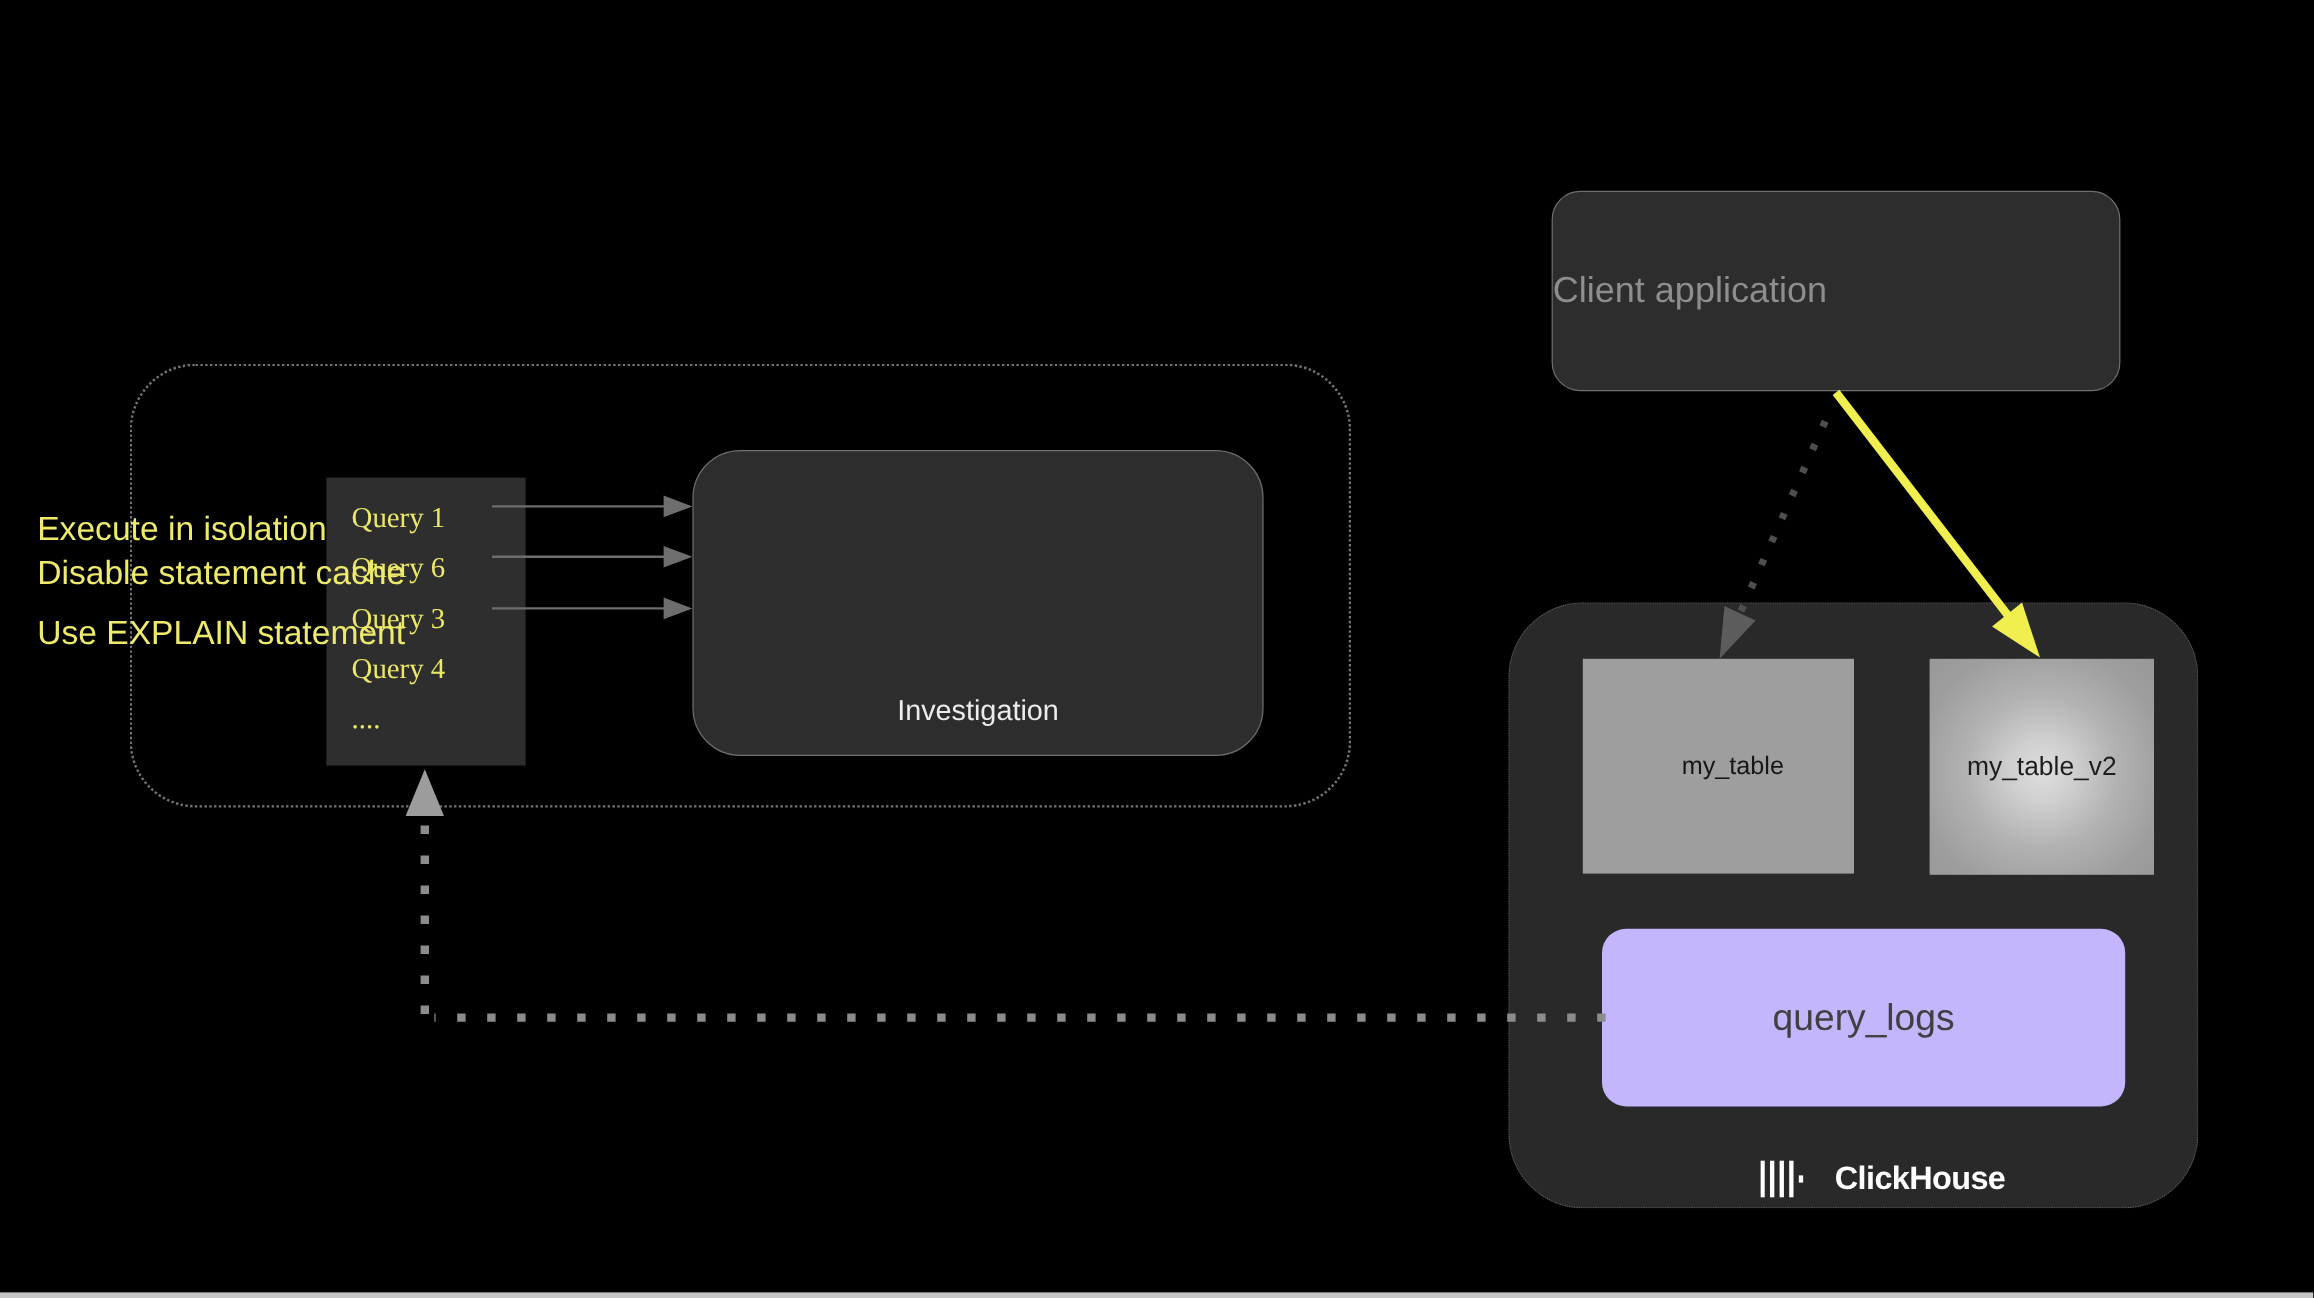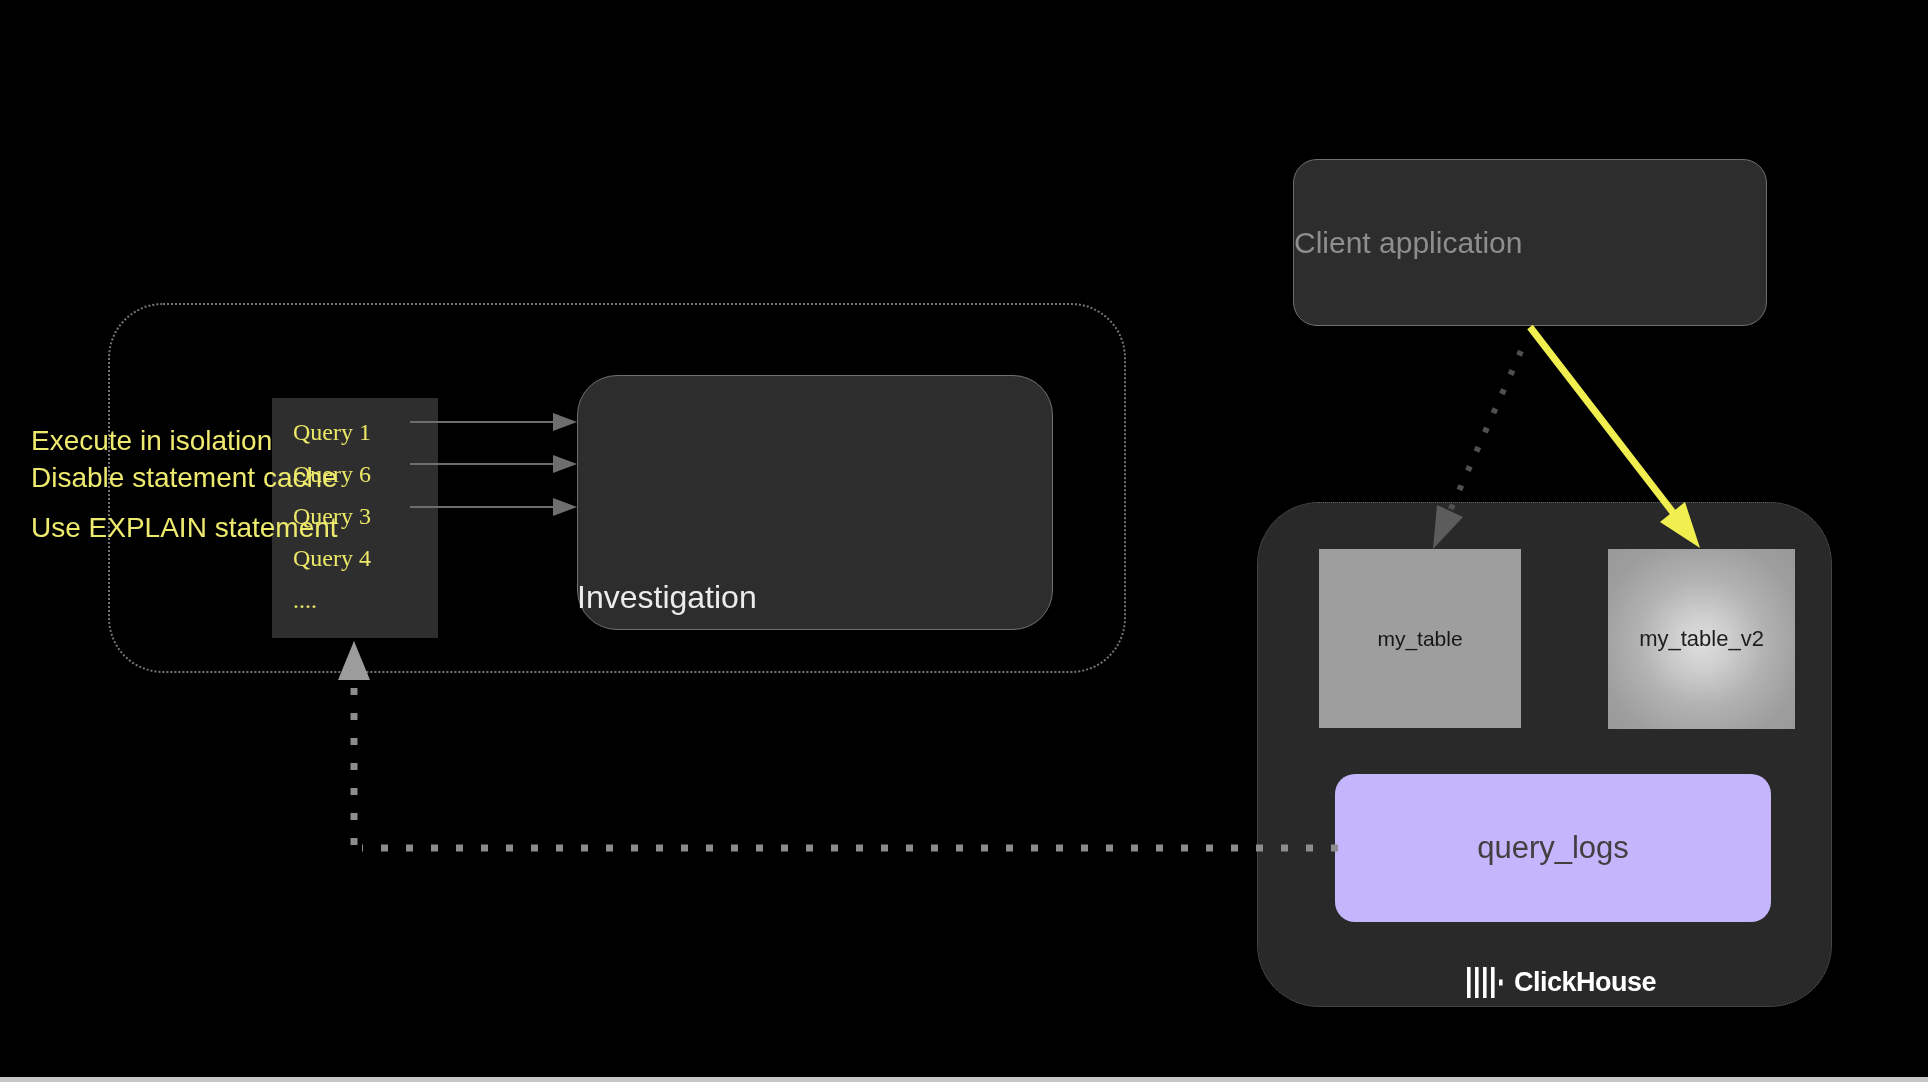--- a/index.html
+++ b/index.html
@@ -21,56 +21,56 @@
   }
   .invest-box{
     position:absolute;left:577px;top:375px;width:476px;height:255px;
     background:#2d2d2d;border:1px solid #6f6f6f;border-radius:40px;box-sizing:border-box;
   }
   .inv-line{position:absolute;left:31px;font-size:28px;line-height:32px;color:#eeea6e;white-space:nowrap;}
   .inv-line1{top:425px;}
   .inv-line2{top:462px;}
   .inv-line3{top:512px;}
   .inv-label{
-    position:absolute;left:577px;top:579px;width:476px;text-align:left;
-    font-size:32px;color:#ececec;
+    position:absolute;left:577px;top:579px;width:476px;text-align:center;
+    font-size:24px;color:#ececec;
   }
   
   .client-box{
     position:absolute;left:1293px;top:159px;width:474px;height:167px;
     background:#2d2d2d;border:1px solid #6f6f6f;border-radius:24px;box-sizing:border-box;
     display:flex;align-items:center;justify-content:flex-start;
     font-size:30px;color:#8e8e8e;
   }
   
   .ch-container{
     position:absolute;left:1257px;top:502px;width:575px;height:505px;
     background:#292929;border:1px dotted #5f5f5f;border-radius:62px;box-sizing:border-box;
   }
   .table-box{
     position:absolute;display:flex;align-items:center;justify-content:center;
   }
   .my-table{
     left:1319px;top:549px;width:202px;height:179px;background:#9e9e9e;
-    font-size:21px;color:#161616;
+    font-size:21px;color:#161616;padding-left:24px;
   }
   .my-table-v2{
     left:1608px;top:549px;width:187px;height:180px;
     background:radial-gradient(circle at 50% 52%, #dedede 0%, #cfcfcf 20%, #b2b2b2 48%, #9e9e9e 78%, #989898 100%);
     font-size:22px;color:#1d1d1d;
   }
   .query-logs{
     position:absolute;left:1335px;top:774px;width:436px;height:148px;
     background:#c4b5fd;border-radius:20px;
     display:flex;align-items:center;justify-content:center;
     font-size:31px;color:#404040;
   }
   .ch-logo{
     position:absolute;left:1467px;top:962px;height:40px;
-    display:flex;align-items:center;gap:9px;
+    display:flex;align-items:center;gap:24px;
   }
   .ch-logo-text{font-size:27px;font-weight:600;color:#ffffff;letter-spacing:-0.5px;}
   
   .overlay{position:absolute;left:0;top:0;width:1928px;height:1082px;pointer-events:none;}
   .bottom-strip{position:absolute;left:0;top:1077px;width:1928px;height:5px;background:#c6c6c6;}
 </style>
 </head>
 <body>
 
 <div id="stage">

